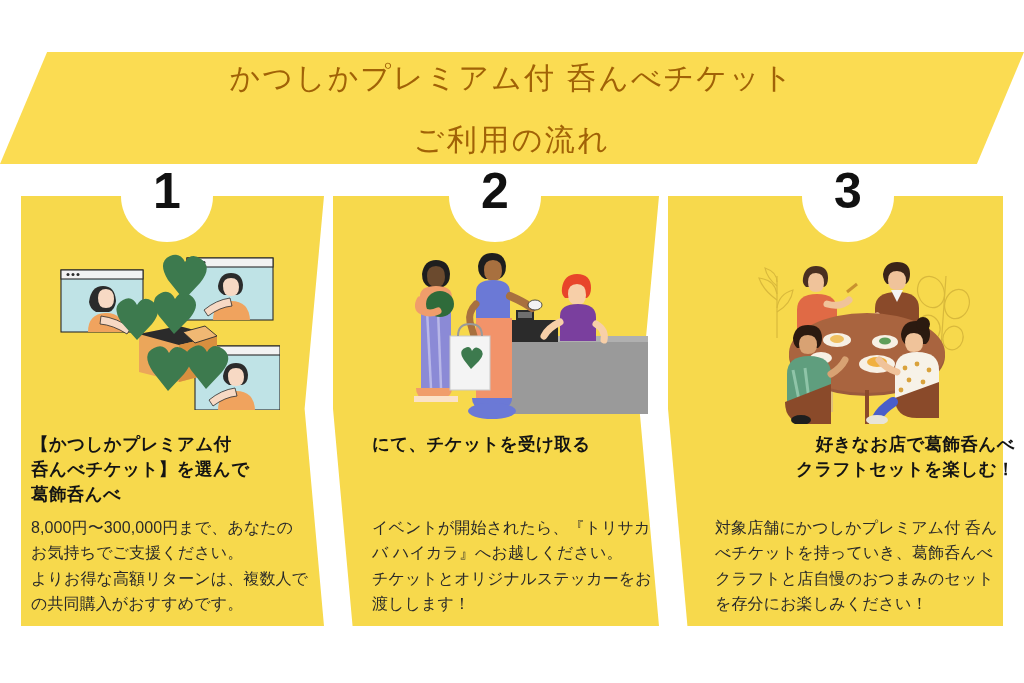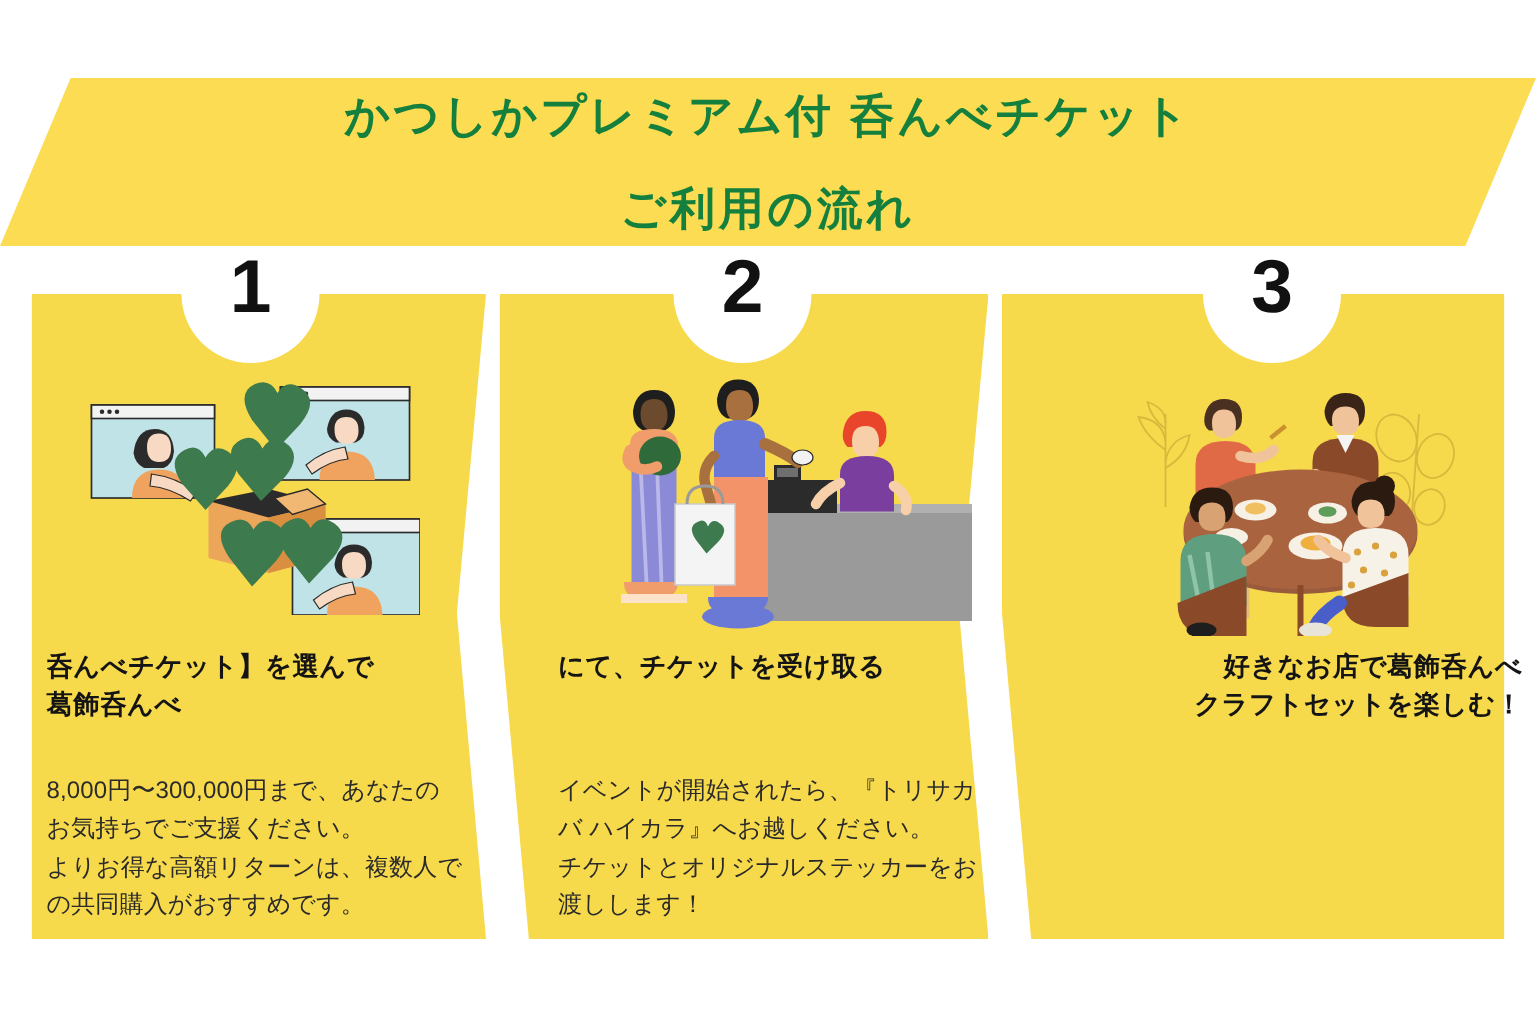--- a/index.html
+++ b/index.html
@@ -27,22 +27,22 @@
     width: 1024px;
     height: 112px;
     background: #FBDC52;
     clip-path: polygon(4.6% 0%, 100% 0%, 95.4% 100%, 0% 100%);
     display: flex;
     flex-direction: column;
     align-items: center;
     justify-content: center;
   }
   .header-line {
-    color: #15803d;
-    font-weight: bold;
+    color: #a16207;
+    font-weight: normal;
     font-size: 30px;
     letter-spacing: 2.0px;
     line-height: 1.30;
     white-space: nowrap;
     text-align: center;
   }
   .header-line.l2 {
     letter-spacing: 2.5px;
     margin-top: 23px;
   }
@@ -204,20 +204,21 @@
       <g>
         <path d="M98 122 q-12-18 1-24 q10-5 15 5 q6-10 16-3 q12 8 -1 24 l-16 17z" fill="#3d7a4e"></path>
       </g>
       <g>
         <path d="M136 120 q-11-17 2-23 q9-5 14 5 q6-10 16-3 q11 8 -1 23 l-16 17z" fill="#3d7a4e"></path>
       </g>
     </svg>
   </div>
 
   <div class="step-heading head-1">
+    <div>【かつしかプレミアム付</div>
     <div>呑んべチケット】を選んで</div>
     <div>葛飾呑んべ</div>
   </div>
   <div class="step-body body-1">
     <div>8,000円〜300,000円まで、あなたの</div>
     <div>お気持ちでご支援ください。</div>
     <div>よりお得な高額リターンは、複数人で</div>
     <div>の共同購入がおすすめです。</div>
   </div>
 
@@ -389,14 +390,20 @@
         <path d="M158 150 q-12 8 -16 16" stroke="#4a5ec9" stroke-width="10" fill="none" stroke-linecap="round"></path>
         <ellipse cx="142" cy="168" rx="11" ry="5" fill="#e8e4d8"></ellipse>
       </g>
     </svg>
   </div>
 
   <div class="step-heading head-3">
     <div>好きなお店で葛飾呑んべ</div>
     <div>クラフトセットを楽しむ！</div>
   </div>
+  <div class="step-body body-3">
+    <div>対象店舗にかつしかプレミアム付 呑ん</div>
+    <div>べチケットを持っていき、葛飾呑んべ</div>
+    <div>クラフトと店自慢のおつまみのセット</div>
+    <div>を存分にお楽しみください！</div>
+  </div>
 
 </div>
 
 </body></html>

